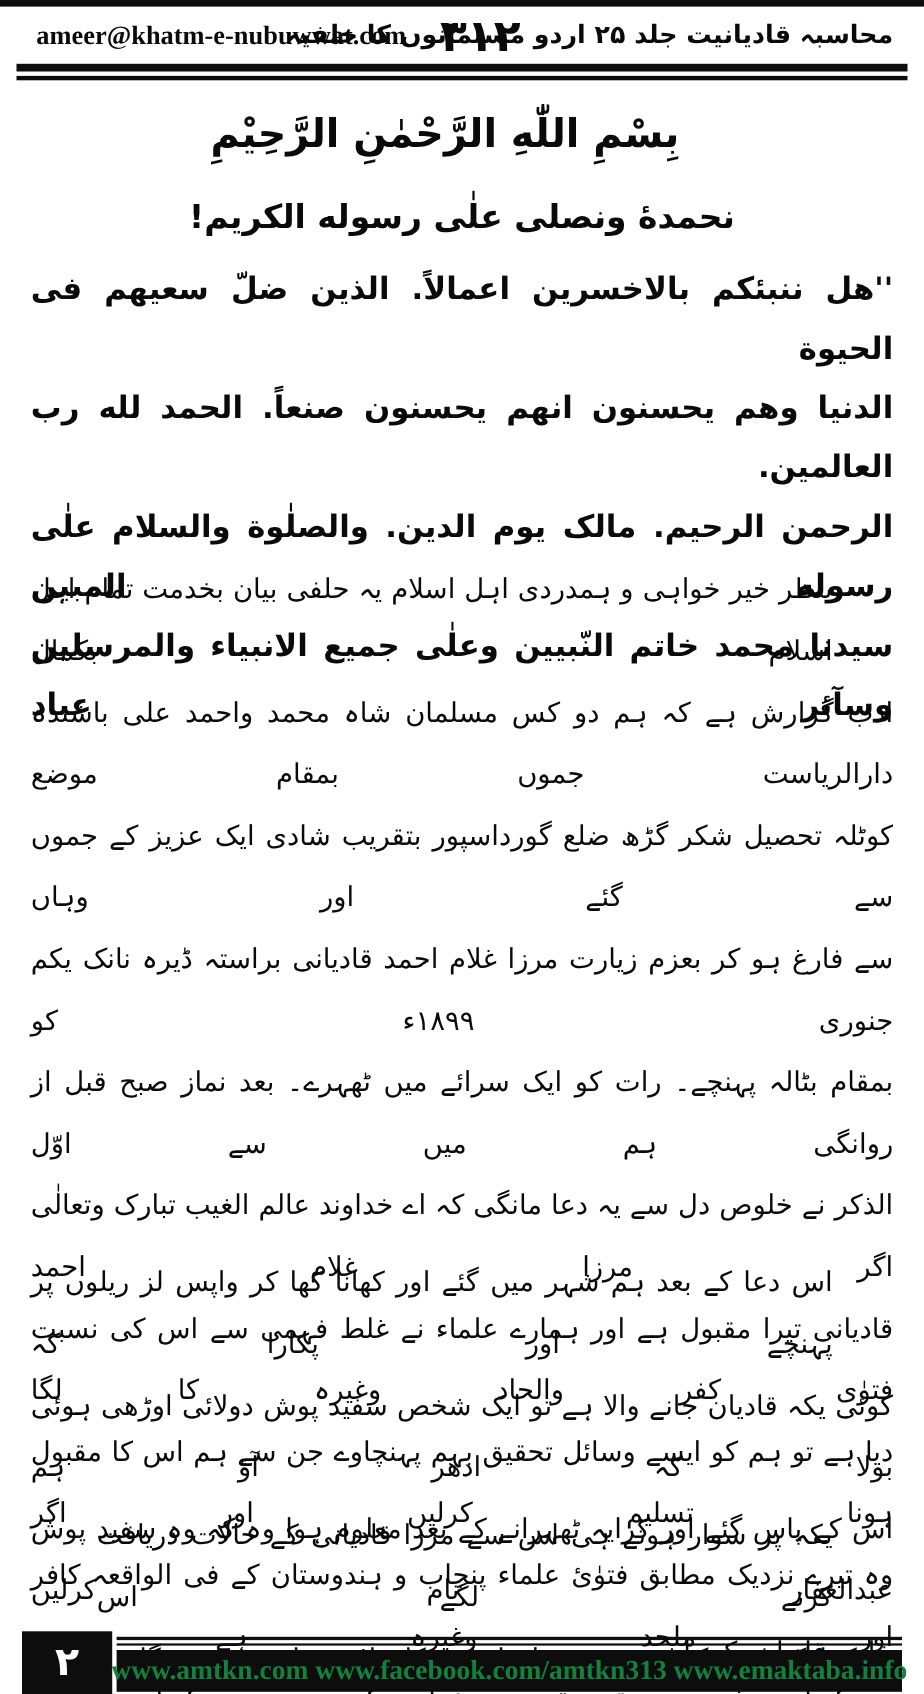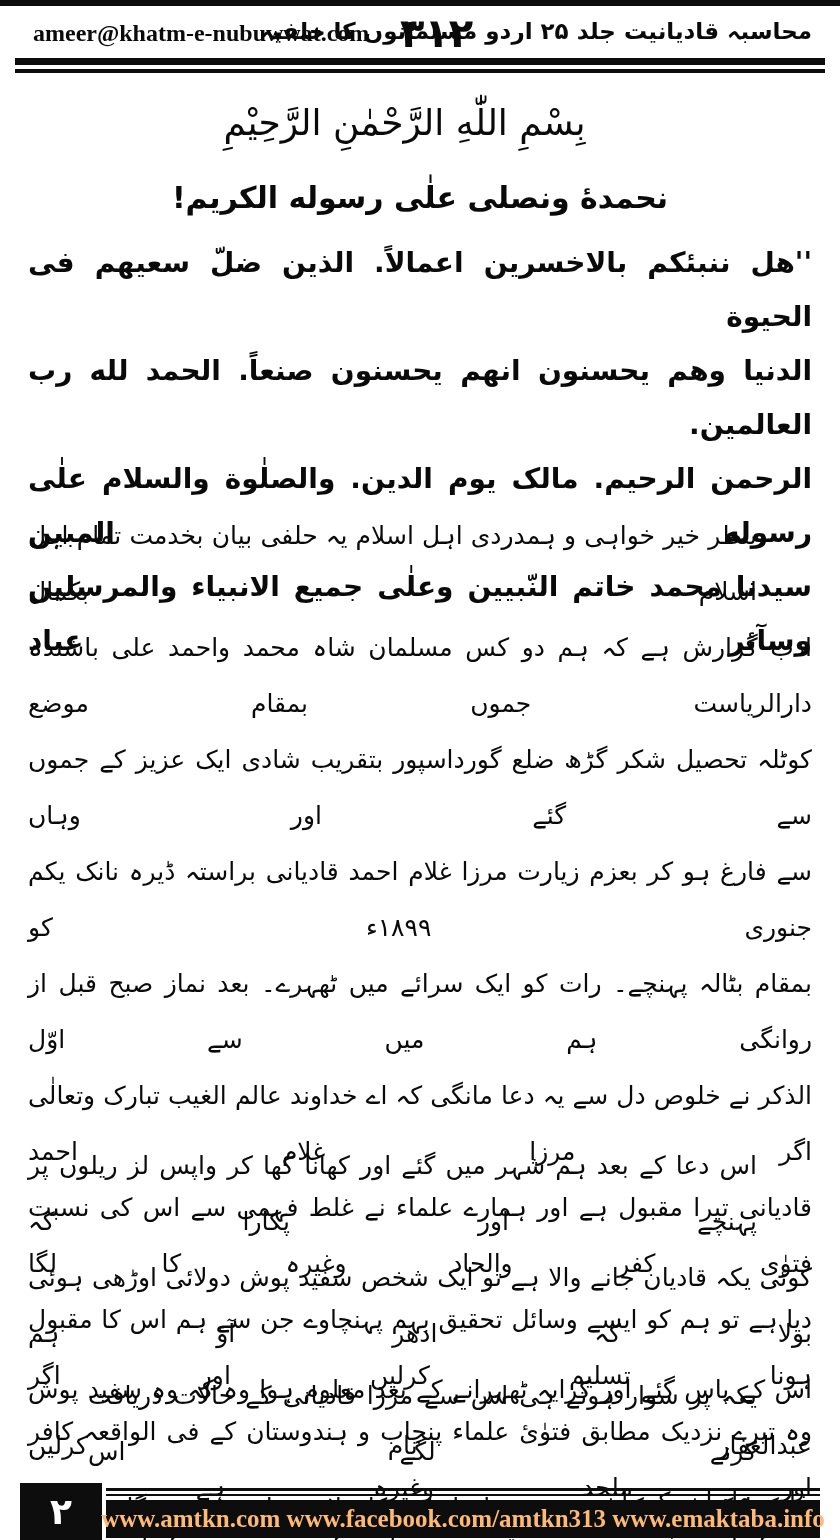--- a/index.html
+++ b/index.html
@@ -31,21 +31,21 @@
     position:absolute;right:28px;top:4px;width:340px;
     text-align:left;font-size:23px;font-weight:bold;
     direction:rtl;white-space:nowrap;
   }
   
   .rule-thick{position:absolute;top:58px;left:15px;width:810px;height:7px;background:#0d0d0d;}
   .rule-thin{position:absolute;top:69px;left:15px;width:810px;height:4px;background:#0d0d0d;}
   
   .bismillah{
     position:absolute;top:102px;left:0;width:809px;
-    text-align:center;font-size:36px;font-weight:normal;
+    text-align:center;font-size:36px;font-weight:bold;
     direction:rtl;
   }
   .tahmid{
     position:absolute;top:180px;left:0;width:840px;
     text-align:center;font-size:30px;font-weight:bold;
     direction:rtl;
   }
   
   .arabic-block{
     position:absolute;top:236px;left:28px;right:28px;
@@ -68,21 +68,21 @@
   .footer-pagebox{
     position:absolute;left:20px;top:1483px;width:82px;height:57px;
     background:#0d0d0d;color:#ffffff;
     display:flex;align-items:center;justify-content:center;
     font-size:36px;font-weight:bold;
   }
   .footer-rule1{position:absolute;left:106px;top:1488px;width:714px;height:3px;background:#0d0d0d;}
   .footer-rule2{position:absolute;left:106px;top:1494px;width:714px;height:2px;background:#0d0d0d;}
   .footer-bar{
     position:absolute;left:106px;top:1500px;width:714px;height:38px;
-    background:#0d0d0d;color:#fdba74;
+    background:#0d0d0d;color:#15803d;
     display:flex;align-items:center;justify-content:center;
     font-family:"Liberation Serif",serif;
     font-weight:bold;font-size:25px;
     direction:ltr;white-space:nowrap;
   }
 </style>
 </head>
 <body>
 
 <div class="page">

